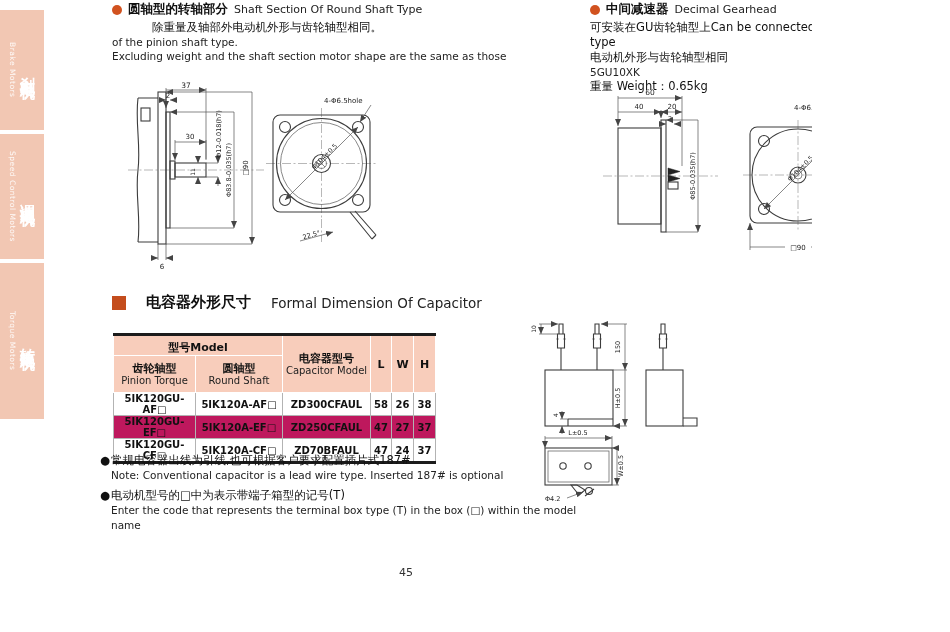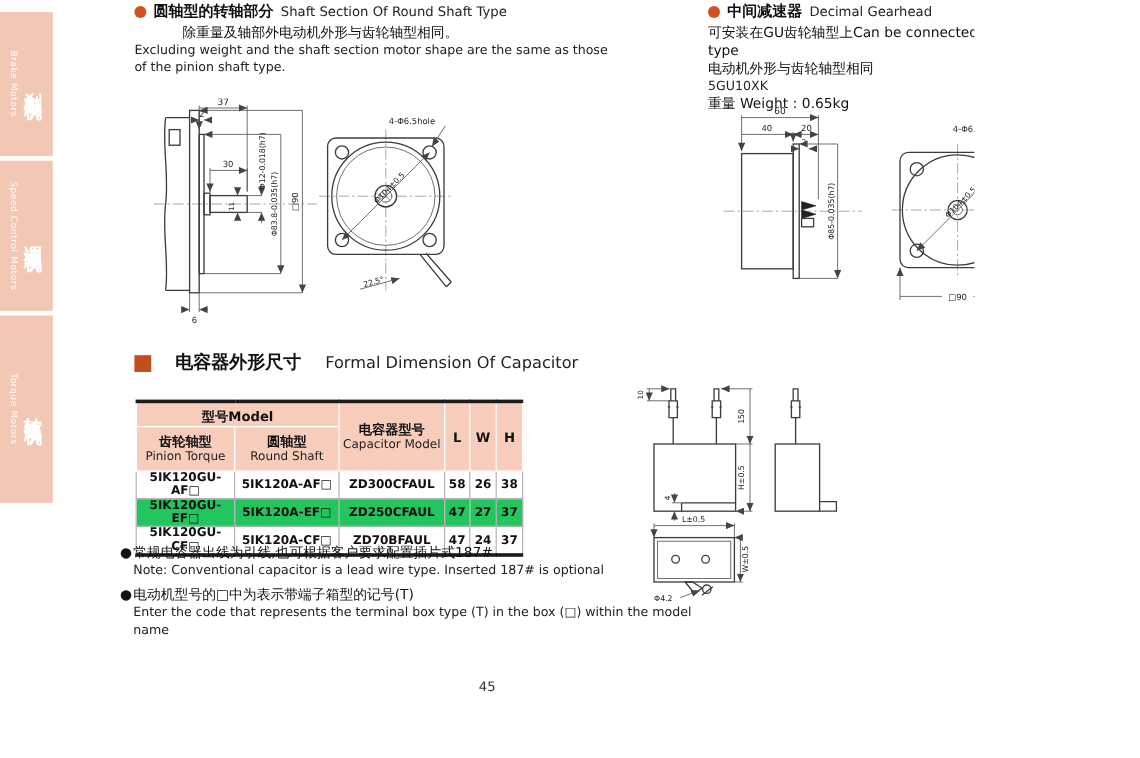--- a/index.html
+++ b/index.html
@@ -26,21 +26,21 @@
   .sq{width:14px;height:14px;background:#c44d1d;flex:0 0 auto;}
   .sec-zh{font-weight:bold;font-size:15px;color:#111;}
   .sec-en{font-size:13.5px;color:#222;}
 
   
   table.cap{border-collapse:collapse;table-layout:fixed;width:322px;
             border-top:3px solid #1c1c1c;border-bottom:3px solid #1c1c1c;font-family:"DejaVu Sans","Liberation Sans",sans-serif;}
   table.cap th{background:#f8cdbb;border:1px solid #fff;padding:0;text-align:center;vertical-align:middle;}
   table.cap td{border:1px solid #b3b3b3;padding:0;text-align:center;vertical-align:middle;
                font-size:10px;font-weight:600;color:#111;height:19px;}
-  table.cap tr.gray td{background:#22c55e;}
+  table.cap tr.gray td{background:#be185d;}
   .h-zh{font-size:11px;font-weight:bold;color:#111;line-height:13px;}
   .h-en{font-size:10px;font-weight:normal;color:#222;line-height:12px;}
   .h-one{font-size:11px;font-weight:bold;color:#111;}
 
   
   .note-zh{font-size:11.5px;color:#111;line-height:16px;}
   .note-en{font-size:10.5px;color:#222;line-height:15px;margin-left:11px;}
   .note-b{display:inline-block;width:11px;color:#111;}
 
   .pagenum{position:absolute;left:0;right:0;top:566px;text-align:center;font-size:11px;color:#333;}
@@ -70,22 +70,22 @@
     </div>
   </div>
 
   <div class="abs" style="left:112px;top:2px;width:470px;">
     <div class="hdr-title">
       <span class="dot"></span>
       <span class="t-zh">圆轴型的转轴部分</span>
       <span class="t-en">Shaft Section Of Round Shaft Type</span>
     </div>
     <div class="line-zh" style="margin-top:3px;padding-left:40px;">除重量及轴部外电动机外形与齿轮轴型相同。</div>
+    <div class="line-en">of the pinion shaft type.</div>
     <div class="line-en">Excluding weight and the shaft section motor shape are the same as those</div>
-    <div class="line-en">of the pinion shaft type.</div>
   </div>
 
   <div class="abs" style="left:590px;top:2px;width:350px;">
     <div class="hdr-title">
       <span class="dot"></span>
       <span class="t-zh">中间减速器</span>
       <span class="t-en">Decimal Gearhead</span>
     </div>
     <div class="line-zh" style="margin-top:3px;">可安装在GU齿轮轴型上Can be connected to GU pinion shaft type</div>
     <div class="line-zh">电动机外形与齿轮轴型相同</div>

